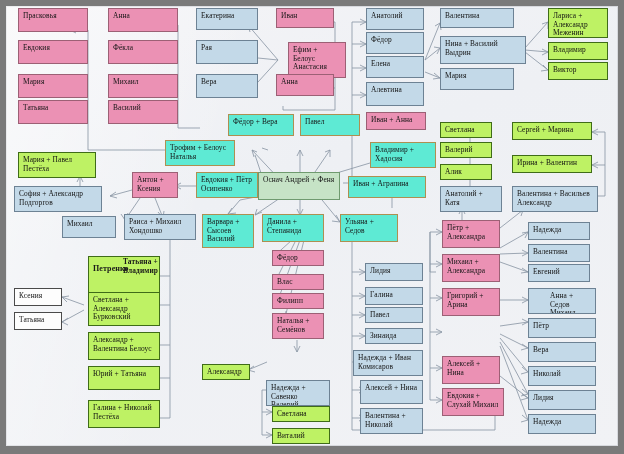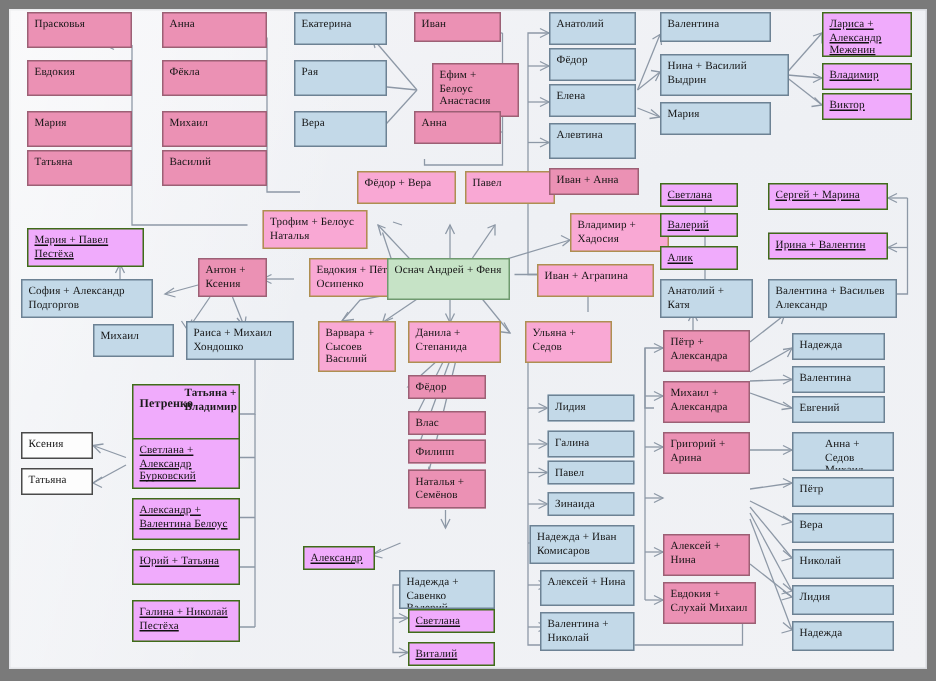--- a/index.html
+++ b/index.html
@@ -24,22 +24,22 @@
     position:absolute;box-sizing:border-box;
     border:1px solid #6f7f90;
     font-size:7.4px;line-height:8.6px;
     padding:3px 4px;
     color:#141414;
     letter-spacing:0.1px;
     overflow:hidden;
   }
   .pink{background:#eb91b4;border-color:#9c6075;}
   .blue{background:#c3d9e8;border-color:#6d8294;}
-  .orange{background:#f9a8d4;border-color:#ae8f51;margin-left:10px;}
-  .green{background:#f0abfc;border-color:#3f6c18;color:#111;text-decoration:underline;}
+  .orange{background:#5eead4;border-color:#ae8f51;}
+  .green{background:#bef264;border-color:#3f6c18;color:#111;}
   .mint{background:#c6e3c6;border-color:#6f9a6f;}
   .white{background:#fdfdfd;border-color:#4a4a4a;}
   .overlap{position:relative;}
   .overlap .l2{position:absolute;left:4px;top:8px;font-weight:bold;font-size:8px;color:#1a1a1a;}
   .overlap .l2b{position:absolute;left:34px;top:1px;font-weight:bold;font-size:7.4px;color:#1a1a1a;}
   svg#wires{position:absolute;left:0;top:0;width:624px;height:454px;pointer-events:none;}
   svg#wires path, svg#wires line{fill:none;stroke:#8d98a6;stroke-width:0.85px;}
   .ar{fill:none;stroke:#8d98a6;stroke-width:0.85px;}
 </style>
 </head>

